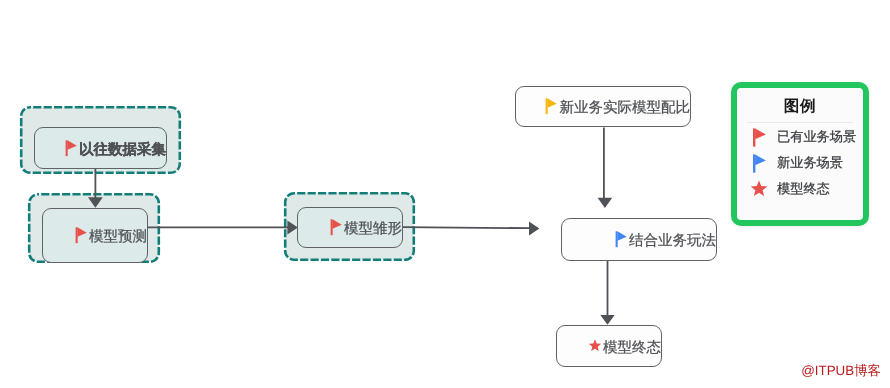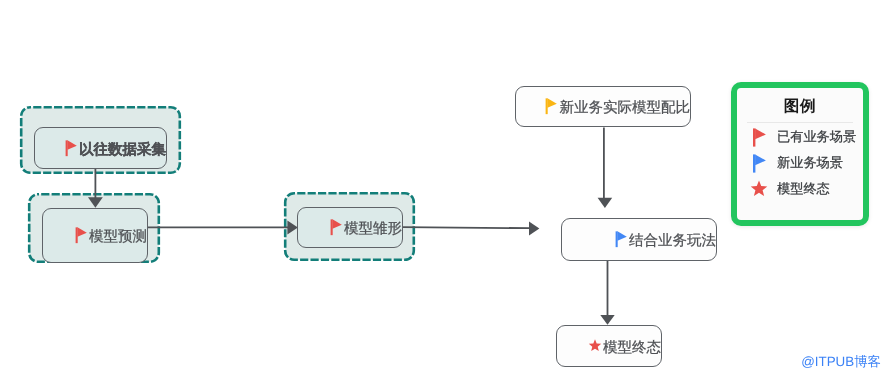--- a/index.html
+++ b/index.html
@@ -9,21 +9,21 @@
   .node{box-sizing:border-box;border:1.4px solid #5f6368;border-radius:9px;display:flex;align-items:center;justify-content:flex-end;}
   .node .lbl{font-size:14.5px;color:#4f5155;white-space:nowrap;line-height:1;position:relative;top:2px;-webkit-text-stroke:0.25px currentColor;}
   .node .ic{margin-right:1px;display:inline-flex;align-items:center;}
   .legend{box-sizing:border-box;background:#fbfbfb;border-radius:10px;border:6px solid #22c55e;box-shadow:0 1px 4px rgba(0,0,0,.09);}
   .lg-title{text-align:center;font-size:15.6px;font-weight:bold;color:#1a1a1a;padding-top:8px;letter-spacing:0.6px;}
   .lg-div{height:1px;background:#e8e8e8;margin:5px 10px 0 10px;}
   .lg-items{padding-top:1px;}
   .lg-row{display:flex;align-items:center;height:26px;padding-left:15px;}
   .lg-ic{width:16px;display:inline-flex;align-items:center;justify-content:flex-start;margin-right:9px;position:relative;}
   .lg-lbl{font-size:13.2px;color:#3a3d40;white-space:nowrap;-webkit-text-stroke:0.26px currentColor;}
-  .wm{right:9px;bottom:17px;font-size:13.4px;color:#3b82f6;}
+  .wm{right:9px;bottom:8px;font-size:13.4px;color:#b91c1c;}
   .n-green{background:#dceae9;}
   .n-white{background:#fdfdfd;}
   svg{display:block;overflow:visible;}
 </style>
 </head>
 <body>
 
 <div id="canvas">
 
   <svg class="abs" style="left:0;top:0;width:890px;height:388px;">

